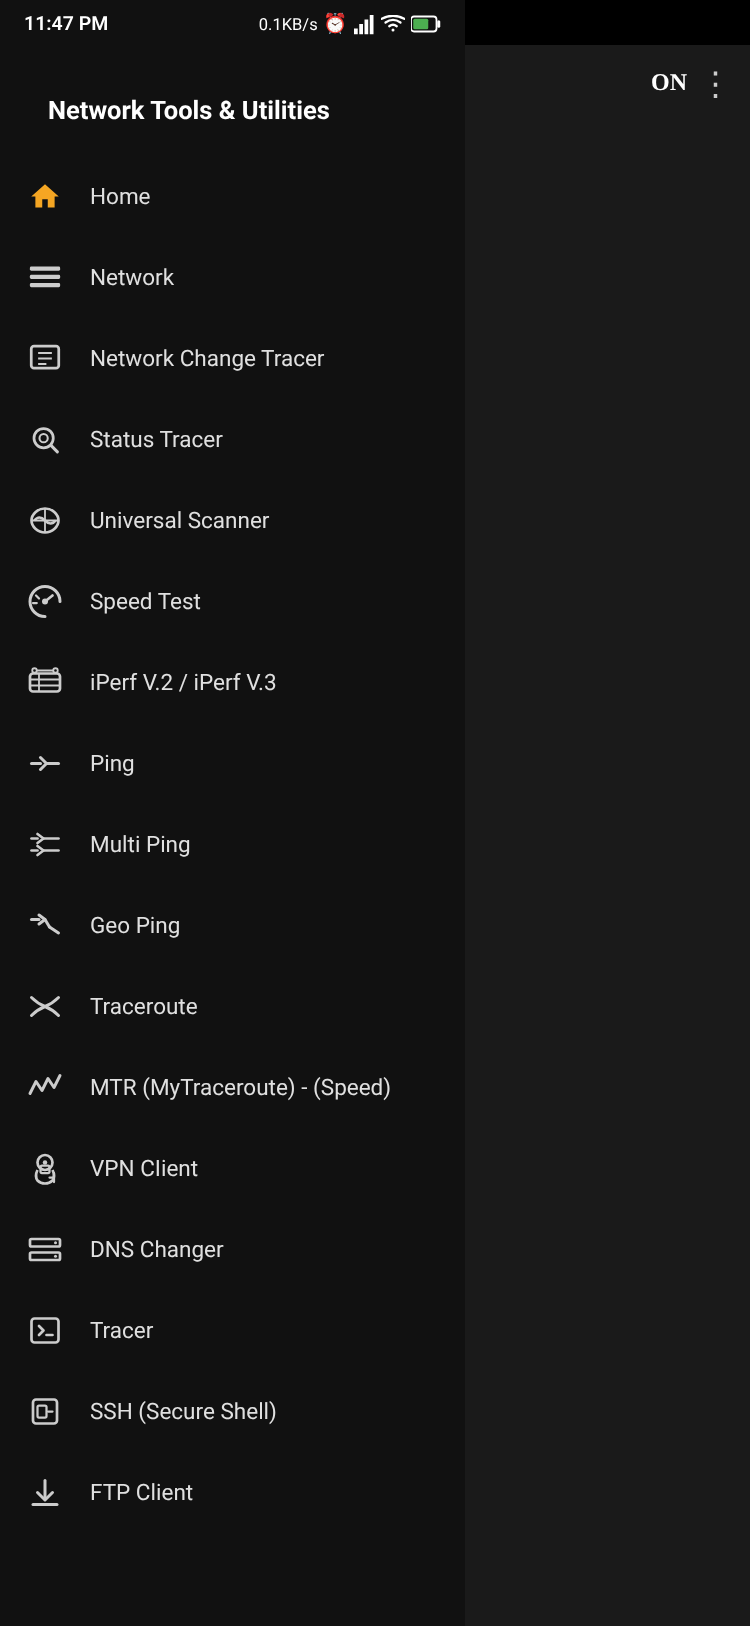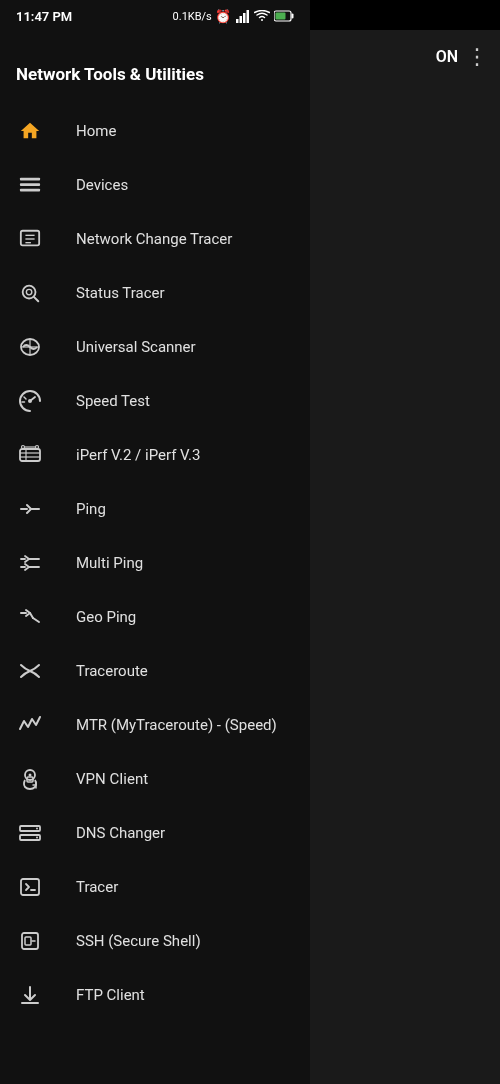--- a/index.html
+++ b/index.html
@@ -52,34 +52,35 @@
     .drawer-header {
       padding: 10px 16px 8px 16px;
       background: #111;
     }
     .drawer-title {
       font-size: 17px;
       font-weight: 700;
       color: #fff;
       padding-top: 24px;
       padding-bottom: 12px;
+      margin-left: 16px;
     }
 
     .nav-list {
       flex: 1;
       overflow-y: auto;
       padding-bottom: 16px;
     }
 
     .nav-item {
       display: flex;
       align-items: center;
       padding: 13px 16px;
       cursor: pointer;
-      gap: 32px;
+      gap: 16px;
     }
 
     .nav-icon {
       width: 28px;
       height: 28px;
       display: flex;
       align-items: center;
       justify-content: center;
       flex-shrink: 0;
       font-size: 20px;
@@ -112,21 +113,21 @@
 
     
     svg { display: block; }
   </style>
 </head>
 <body>
 
 <div class="bg-content">
   <div style="position:absolute; top:0; right:0; width:500px; height:30px; background:#000; z-index:2;"></div>
   <div style="position:absolute; top:30px; right:0; width:500px; height:52px; background:#1a1a1a; display:flex; align-items:center; justify-content:flex-end; padding-right:12px; z-index:2;">
-    <span style="color:#fff; font-size:16px; font-weight:600; margin-right:8px;">ON</span>
+    <span style="color:#fff; font-size:16px; font-weight:600; margin-right:8px;font-family:Liberation Serif, serif;">ON</span>
     <span style="color:#ccc; font-size:22px; cursor:pointer;">⋮</span>
   </div>
 </div>
 
 <div class="drawer">
 
   <div class="status-bar">
     <span class="status-time">11:47 PM</span>
     <div class="status-right">
       <span class="status-speed">0.1KB/s</span>
@@ -171,21 +172,21 @@
     </div>
 
     <div class="nav-item">
       <div class="nav-icon">
         <svg width="22" height="22" viewBox="0 0 24 24">
           <rect x="1" y="4" width="22" height="3" rx="1" fill="#ccc"></rect>
           <rect x="1" y="10" width="22" height="3" rx="1" fill="#ccc"></rect>
           <rect x="1" y="16" width="22" height="3" rx="1" fill="#ccc"></rect>
         </svg>
       </div>
-      <span class="nav-label">Devices</span>
+      <span class="nav-label">Network</span>
     </div>
 
     <div class="nav-item">
       <div class="nav-icon">
         <svg width="22" height="22" viewBox="0 0 24 24">
           <rect x="2" y="3" width="20" height="16" rx="2" stroke="#ccc" stroke-width="2" fill="none"></rect>
           <line x1="7" y1="8" x2="17" y2="8" stroke="#ccc" stroke-width="1.5"></line>
           <line x1="7" y1="12" x2="17" y2="12" stroke="#ccc" stroke-width="1.5"></line>
           <line x1="7" y1="16" x2="13" y2="16" stroke="#ccc" stroke-width="1.5"></line>
         </svg>

